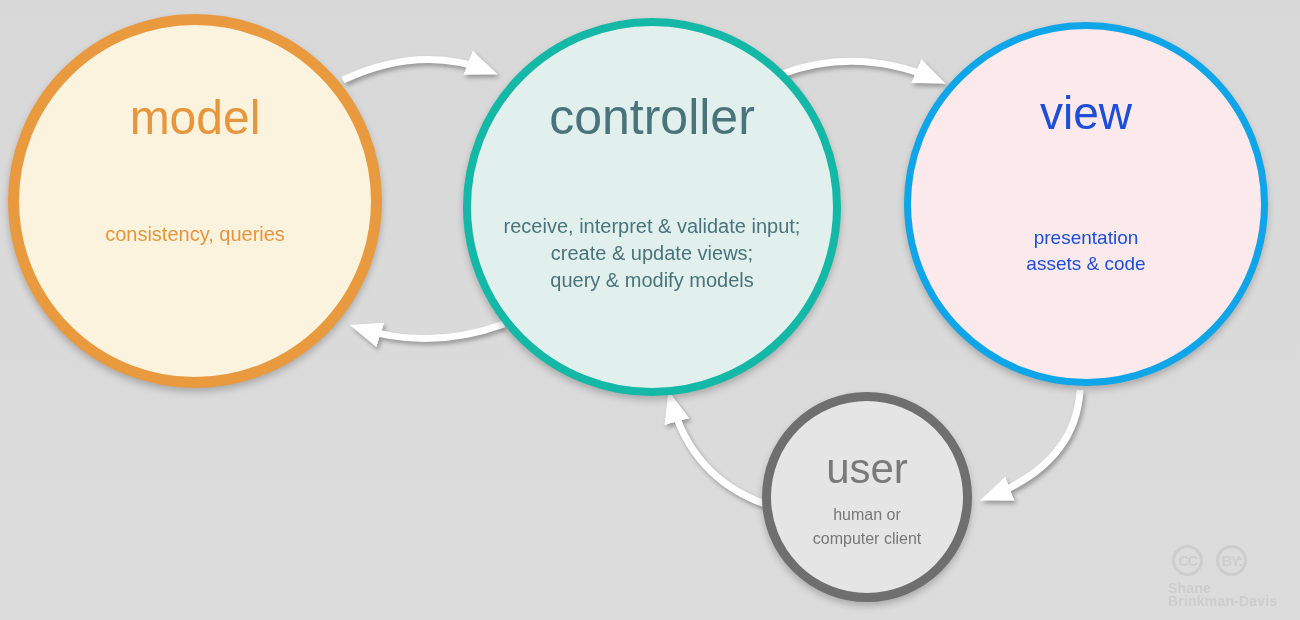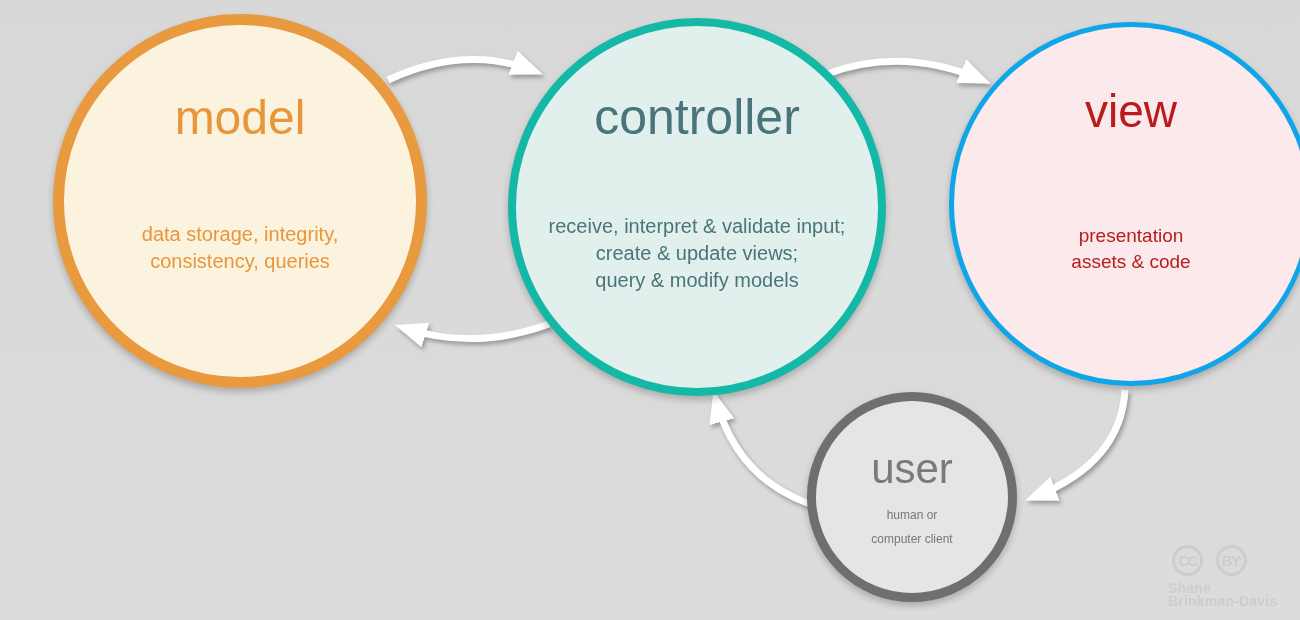--- a/index.html
+++ b/index.html
@@ -2,21 +2,21 @@
 <html><head>
 <meta charset="utf-8">
 <style>
   html,body{margin:0;padding:0;}
   body{
     width:1300px;height:620px;overflow:hidden;
     font-family:"Liberation Sans","DejaVu Sans",sans-serif;
     background:linear-gradient(180deg,#d8d8d8 0%,#dcdcdc 100%);
     position:relative;
   }
-  .stage{position:absolute;inset:0;margin-left:45px;}
+  .stage{position:absolute;inset:0;}
 
   
   .node{
     position:absolute;border-radius:50%;box-sizing:border-box;
     box-shadow:0 4px 7px rgba(0,0,0,0.22);
     text-align:center;
   }
   .node .title{position:absolute;left:0;right:0;line-height:1;}
   .node .desc{position:absolute;left:0;right:0;}
   .node .desc span{display:block;}
@@ -30,31 +30,31 @@
 
   .node-controller{
     left:463px;top:18px;width:378px;height:378px;
     border:8px solid #14b8a6;background:#e2f0ed;color:#4a747b;
   }
   .node-controller .title{top:66px;font-size:50px;}
   .node-controller .desc{top:187px;font-size:20px;line-height:27px;}
 
   .node-view{
     left:904px;top:22px;width:364px;height:364px;
-    border:5px solid #0ea5e9;background:#fbe9ec;color:#b91c1c;
+    border:7px solid #0ea5e9;background:#fbe9ec;color:#1d4ed8;
   }
   .node-view .title{top:61px;font-size:46px;}
   .node-view .desc{top:196px;font-size:19px;line-height:26px;}
 
   .node-user{
     left:762px;top:392px;width:210px;height:210px;
     border:9px solid #6f6f6f;background:#e5e5e5;color:#7a7a7a;
   }
   .node-user .title{top:47px;font-size:42px;}
-  .node-user .desc{top:102px;font-size:12px;line-height:24px;color:#777;}
+  .node-user .desc{top:102px;font-size:16px;line-height:24px;color:#777;}
 
   
   svg.arrows{position:absolute;inset:0;pointer-events:none;}
   svg.arrows path.shaft{
     fill:none;stroke:#ffffff;stroke-width:7;
     filter:drop-shadow(2px 3px 2px rgba(0,0,0,0.30));
   }
 
   
   .attribution{
@@ -83,21 +83,20 @@
     <path class="shaft" d="M 343 80 Q 420 44 489 71" marker-end="url(#head)"></path>
     <path class="shaft" d="M 782 74 Q 858 46 937 80" marker-end="url(#head)"></path>
     <path class="shaft" d="M 504 324 Q 430 351 359 328" marker-end="url(#head)"></path>
     <path class="shaft" d="M 1080 390 Q 1076 463 989 497" marker-end="url(#head)"></path>
     <path class="shaft" d="M 765 504 Q 692 478 671 400" marker-end="url(#head)"></path>
   </svg>
 
   <div class="node node-model">
     <div class="title">model</div>
     <div class="desc">
-      <span>data storage, integrity,</span>
       <span>consistency, queries</span>
     </div>
   </div>
 
   <div class="node node-controller">
     <div class="title">controller</div>
     <div class="desc">
       <span>receive, interpret &amp; validate input;</span>
       <span>create &amp; update views;</span>
       <span>query &amp; modify models</span>

